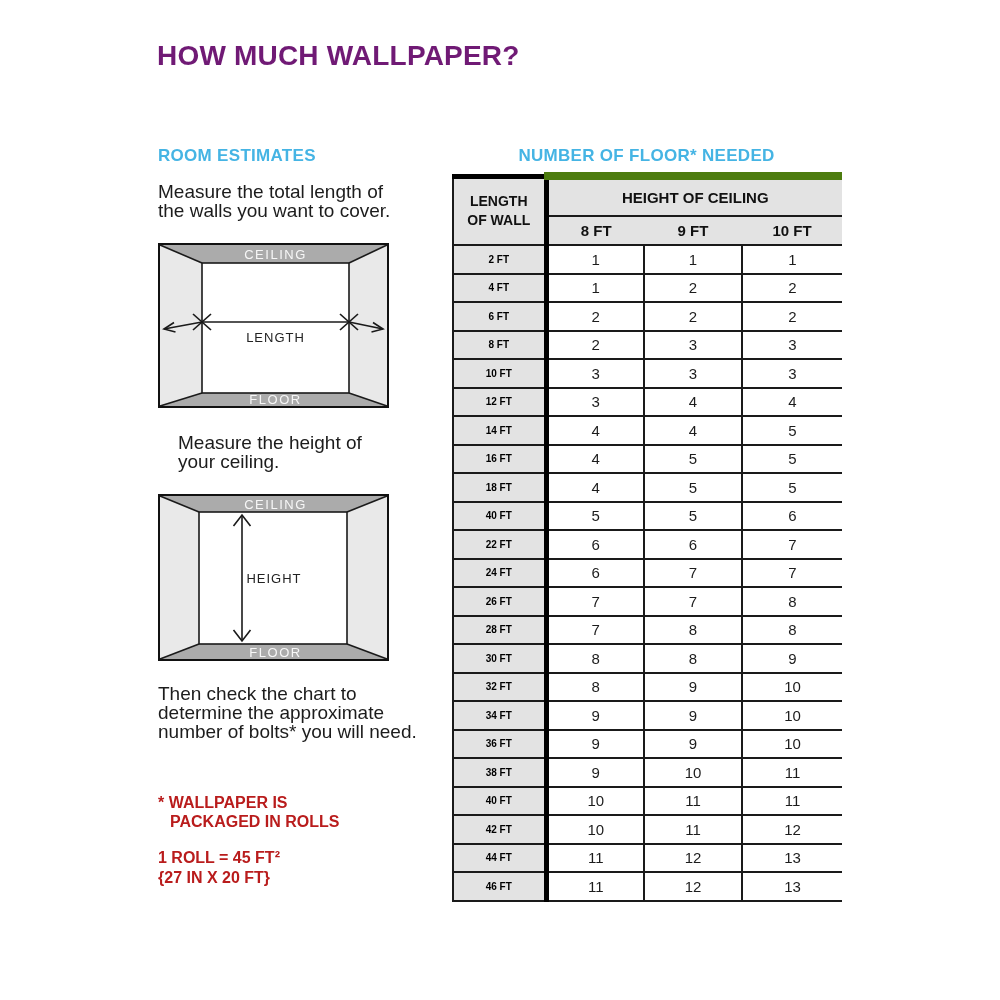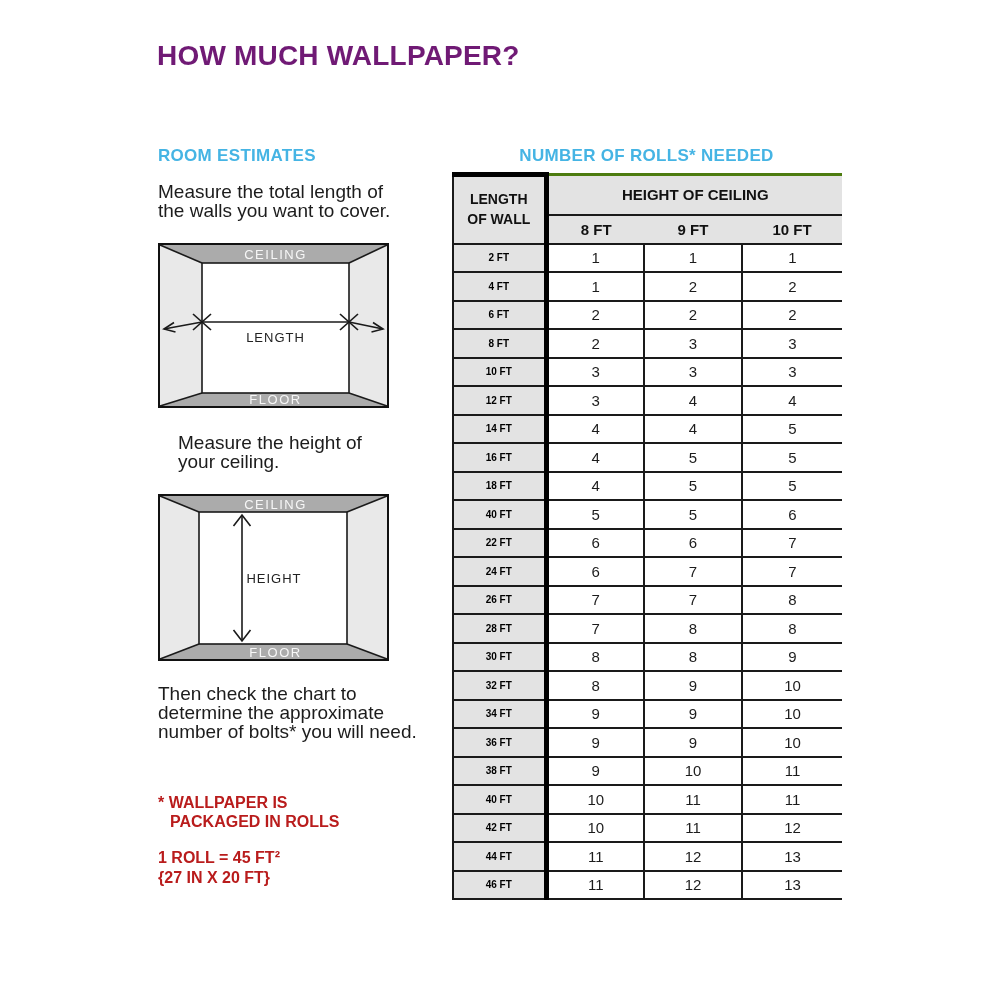--- a/index.html
+++ b/index.html
@@ -81,21 +81,21 @@
     border-right: 5px solid #000;
     border-bottom: 2px solid #1a1a1a;
     font-size: 14px;
     font-weight: bold;
     line-height: 1.4;
     white-space: pre-line;
     color: #111;
   }
   .rt-group {
     background: #e3e3e3;
-    border-top: 3px solid #4d7c0f;
+    border-top: 8px solid #4d7c0f;
     border-bottom: 2px solid #1a1a1a;
     border-right: none;
     height: 40px;
     font-size: 15px;
     font-weight: bold;
     color: #111;
   }
   .rt-sub th {
     background: #e3e3e3;
     border-left: none;
@@ -198,21 +198,21 @@
   <div class="abs bold-note footnote">
     <div>* WALLPAPER IS</div>
     <div class="indent">PACKAGED IN ROLLS</div>
   </div>
 
   <div class="abs bold-note roll-size">
     <div>1 ROLL = 45 FT²</div>
     <div>{27 IN X 20 FT}</div>
   </div>
 
-  <h2 class="abs section-heading table-heading">NUMBER OF ROLLS* NEEDED</h2>
+  <h2 class="abs section-heading table-heading">NUMBER OF FLOOR* NEEDED</h2>
 
   <div class="abs table-wrap">
     <table class="rolls-table">
       <colgroup>
         <col style="width:93px">
         <col style="width:98px">
         <col style="width:98px">
         <col style="width:100px">
       </colgroup>
       <thead>

